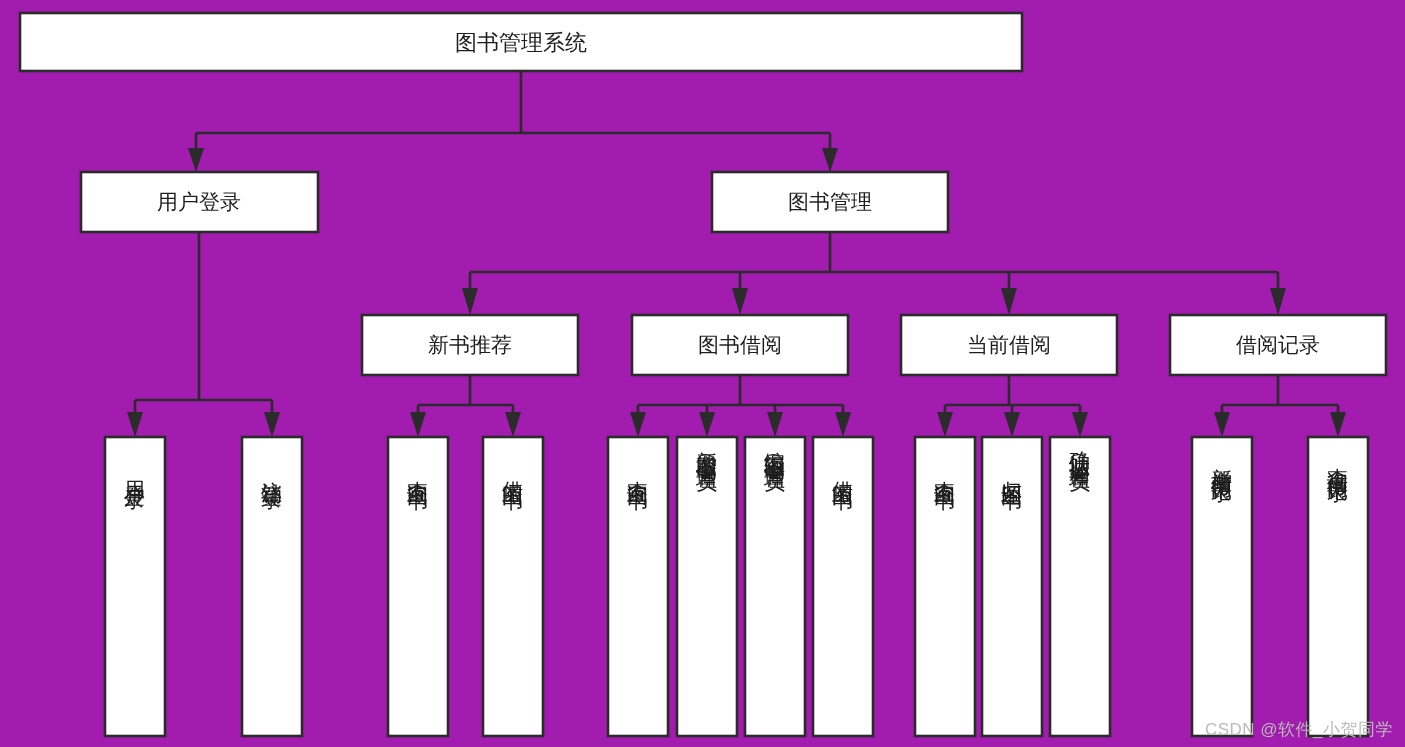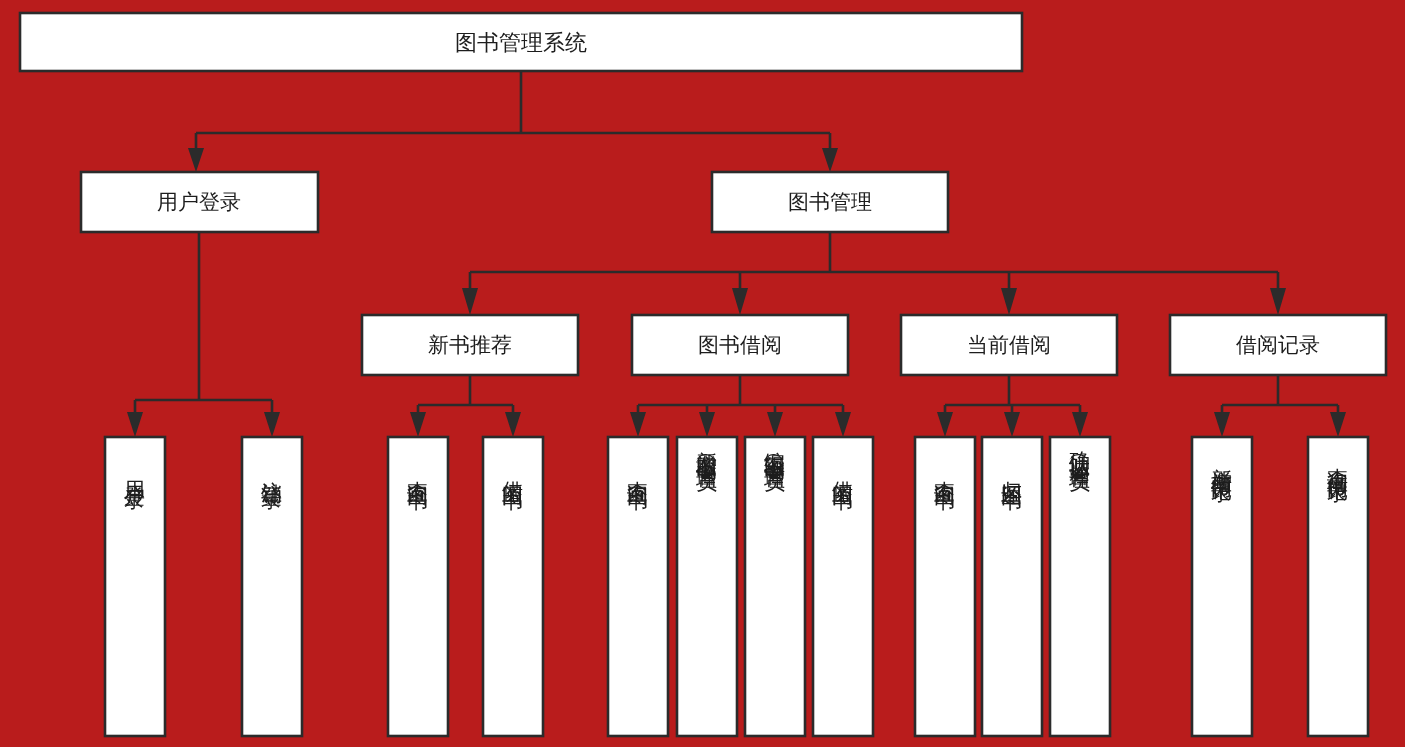--- a/index.html
+++ b/index.html
@@ -7,21 +7,21 @@
     padding: 0;
     background: #ffffff;
   }
   body {
     font-family: "Liberation Sans", "DejaVu Sans", sans-serif;
   }
   #diagram-root {
     position: relative;
     width: 1405px;
     height: 747px;
-    background: #b91c1c;
+    background: #a21caf;
     overflow: hidden;
     text-align: right;
   }
   svg.diagram-canvas {
     position: absolute;
     left: 0;
     top: 0;
     width: 1405px;
     height: 747px;
   }
@@ -233,14 +233,15 @@
       <rect class="node-box" x="1192" y="437" width="60" height="299"></rect>
       <text class="leaf-label" x="1222" y="460">新增借阅记录</text>
     </g>
     <g>
       <rect class="node-box" x="1308" y="437" width="60" height="299"></rect>
       <text class="leaf-label" x="1338" y="460">查询借阅记录</text>
     </g>
 
   </svg>
 
+  <div class="watermark">CSDN @软件_小贺同学</div>
 
 </div>
 
 </body></html>

